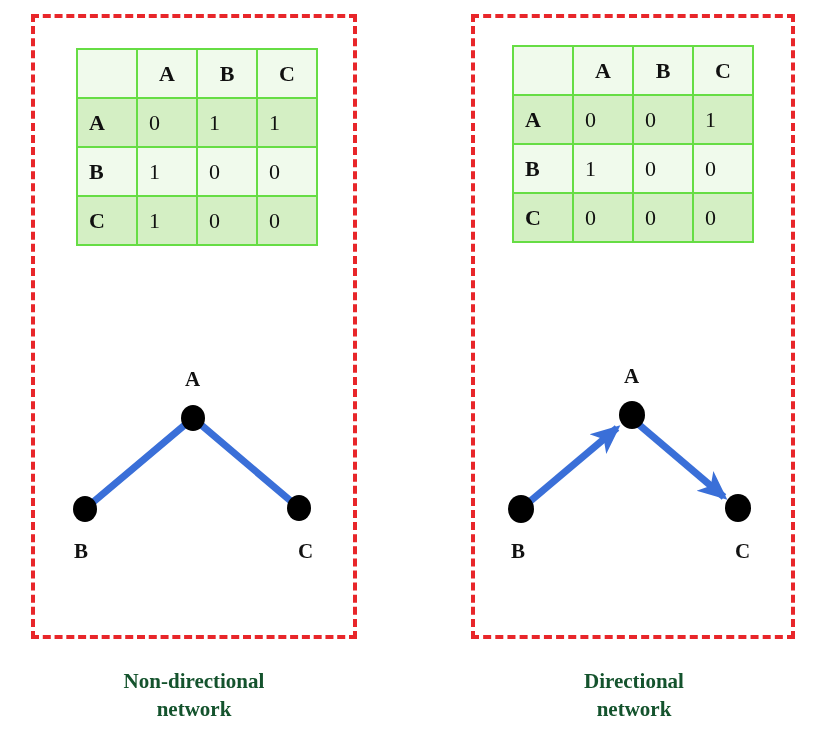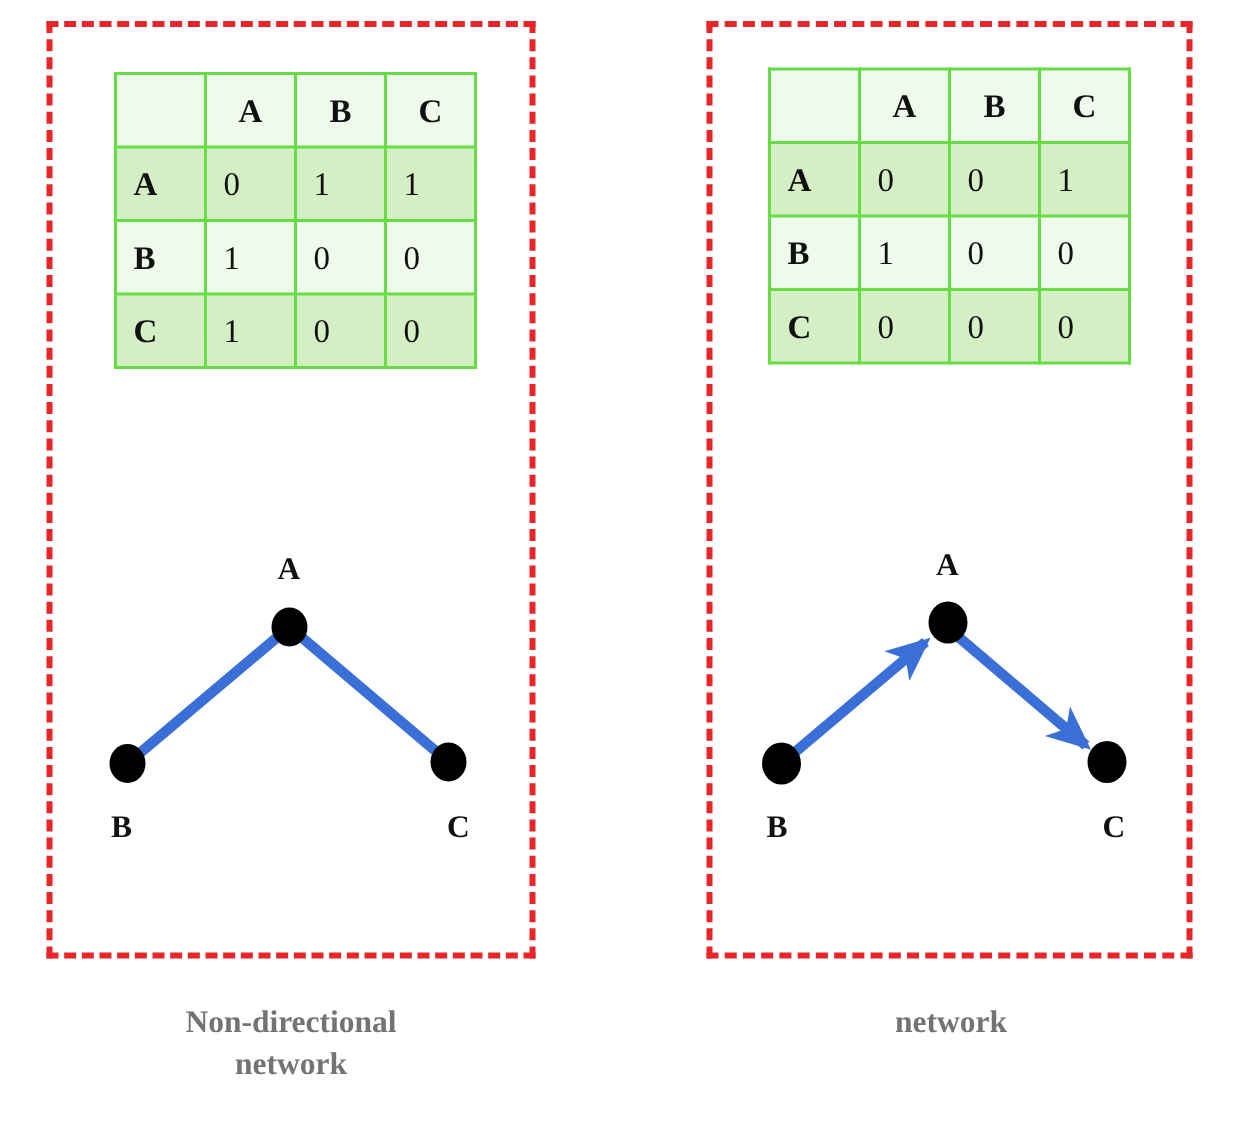--- a/index.html
+++ b/index.html
@@ -86,21 +86,21 @@
   
   .caption {
     position: absolute;
     top: 668px;
     width: 326px;
     text-align: center;
     font-family: "Liberation Serif", serif;
     font-weight: bold;
     font-size: 21px;
     line-height: 1.32;
-    color: #737373;
+    color: #14532d;
   }
   #caption-left  { left: 31px; }
   #caption-right { left: 471px; }
 </style>
 </head>
 <body>
 
 <div id="canvas">
 
   <div class="panel" id="panel-left"></div>
@@ -195,16 +195,17 @@
       <ellipse cx="162" cy="60" rx="13" ry="14" fill="#000000"></ellipse>
       <ellipse cx="51" cy="154" rx="13" ry="14" fill="#000000"></ellipse>
       <ellipse cx="268" cy="153" rx="13" ry="14" fill="#000000"></ellipse>
     </svg>
     <div class="node-label" style="left:154px; top:11px;">A</div>
     <div class="node-label" style="left:41px; top:186px;">B</div>
     <div class="node-label" style="left:265px; top:186px;">C</div>
   </div>
 
   <div class="caption" id="caption-right">
+    <div>Directional</div>
     <div>network</div>
   </div>
 
 </div>
 
 </body></html>

